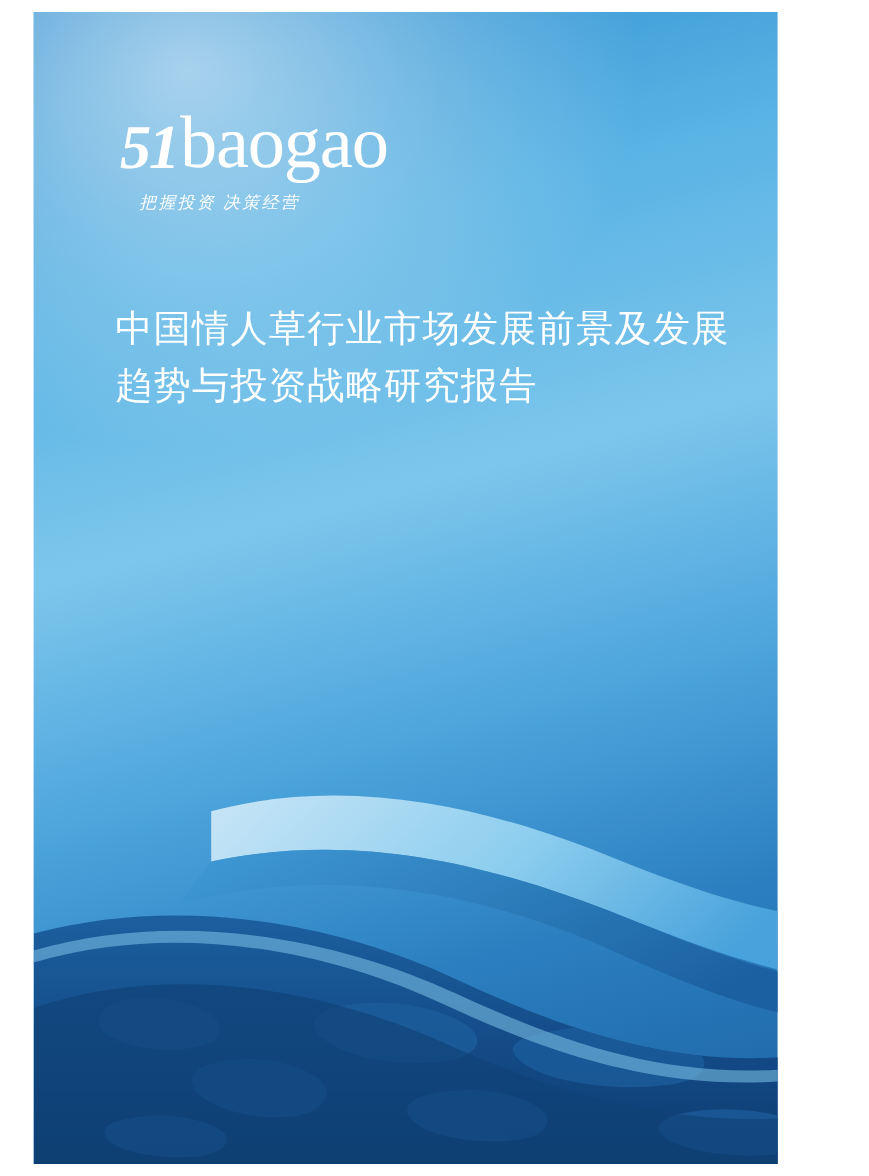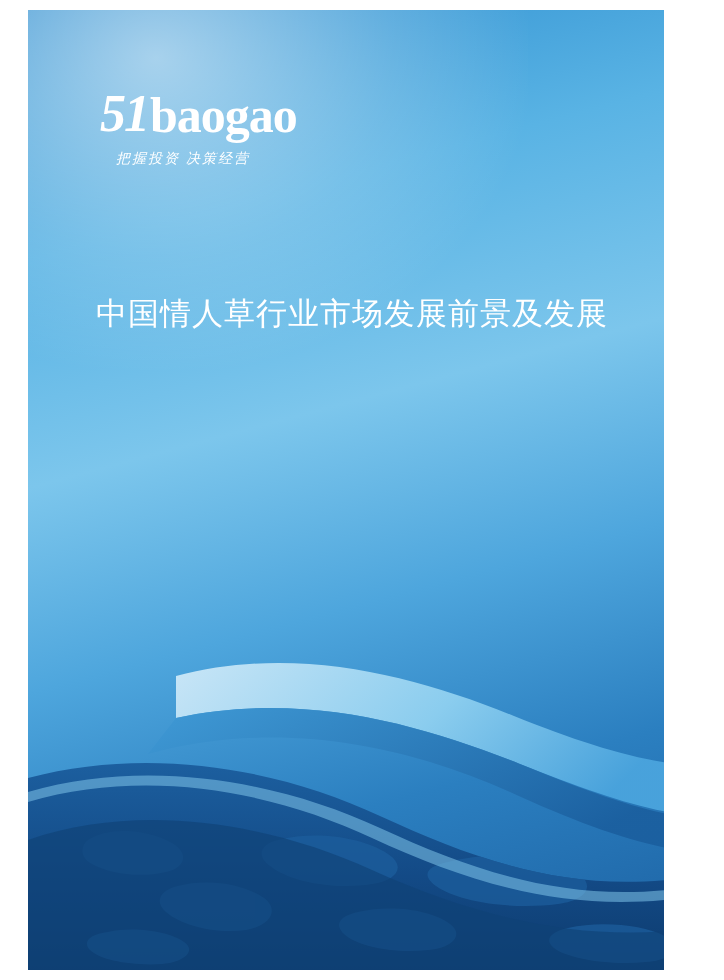--- a/index.html
+++ b/index.html
@@ -12,21 +12,20 @@
     height: 980px;
     font-family: "Liberation Sans", sans-serif;
     overflow: hidden;
   }
   .cover {
     position: relative;
     width: 648px;
     height: 980px;
     overflow: hidden;
     background: #ffffff;
-    padding-left: 16px;
   }
   
   .page-inner {
     position: absolute;
     left: 28px;
     top: 10px;
     width: 668px;
     height: 960px;
     overflow: hidden;
     background: linear-gradient(165deg, #2f8fd0 0%, #59b3e4 22%, #7cc6ec 42%, #4ea6dd 60%, #2b7fc0 78%, #1b5fa0 100%);
@@ -71,22 +70,22 @@
     font-family: "Liberation Serif", serif;
     font-size: 52px;
     font-weight: bold;
     font-style: italic;
     color: #ffffff;
     letter-spacing: -2px;
     line-height: 1;
   }
   .logo-name {
     font-family: "Liberation Serif", serif;
-    font-size: 50px;
-    font-weight: bold;
+    font-size: 62px;
+    font-weight: normal;
     color: #ffffff;
     line-height: 1;
     margin-left: 2px;
     letter-spacing: -1px;
   }
   .logo-tag {
     margin-top: 10px;
     margin-left: 16px;
     font-size: 14px;
     color: #ffffff;
@@ -98,21 +97,20 @@
   .title {
     position: absolute;
     left: 68px;
     top: 240px;
     width: 570px;
     color: #ffffff;
     font-size: 31px;
     line-height: 1.55;
     letter-spacing: 1px;
     font-family: "Liberation Sans", sans-serif;
-    margin-top: 40px;
   }
   .title-line {
     display: block;
     white-space: nowrap;
   }
 </style>
 </head>
 <body>
 
 <div class="cover">
@@ -172,16 +170,17 @@
     <div class="logo">
       <div class="logo-row">
         <span class="logo-51">51</span>
         <span class="logo-name">baogao</span>
       </div>
       <div class="logo-tag">把握投资 决策经营</div>
     </div>
 
     <div class="title">
       <span class="title-line">中国情人草行业市场发展前景及发展</span>
+      <span class="title-line">趋势与投资战略研究报告</span>
     </div>
 
   </div>
 </div>
 
 </body></html>

